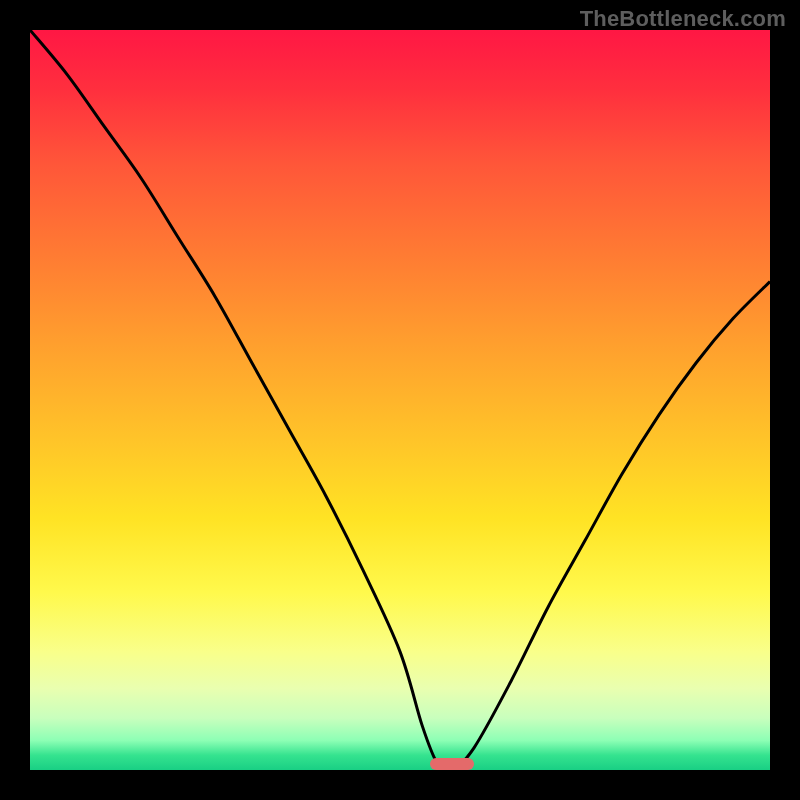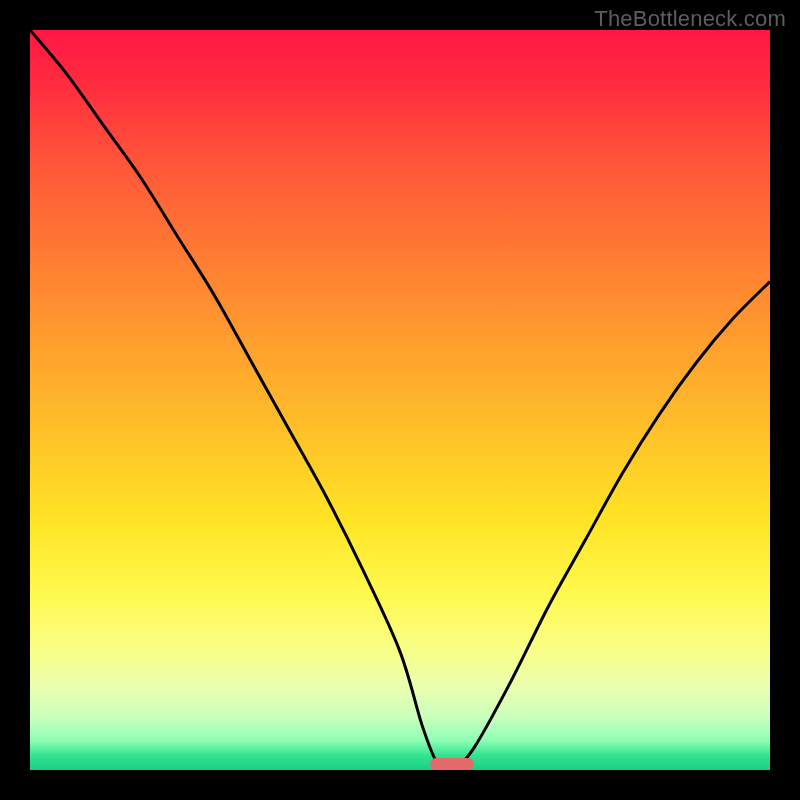--- a/index.html
+++ b/index.html
@@ -15,21 +15,21 @@
     position: relative;
     width: 800px;
     height: 800px;
     background: #000;
   }
   .watermark {
     position: absolute;
     top: 6px;
     right: 14px;
     font-size: 22px;
-    font-weight: 400;
+    font-weight: 700;
     color: #5e5e5e;
     letter-spacing: 0.2px;
     z-index: 10;
   }
   .plot-area {
     position: absolute;
     left: 30px;
     top: 30px;
     width: 740px;
     height: 740px;

